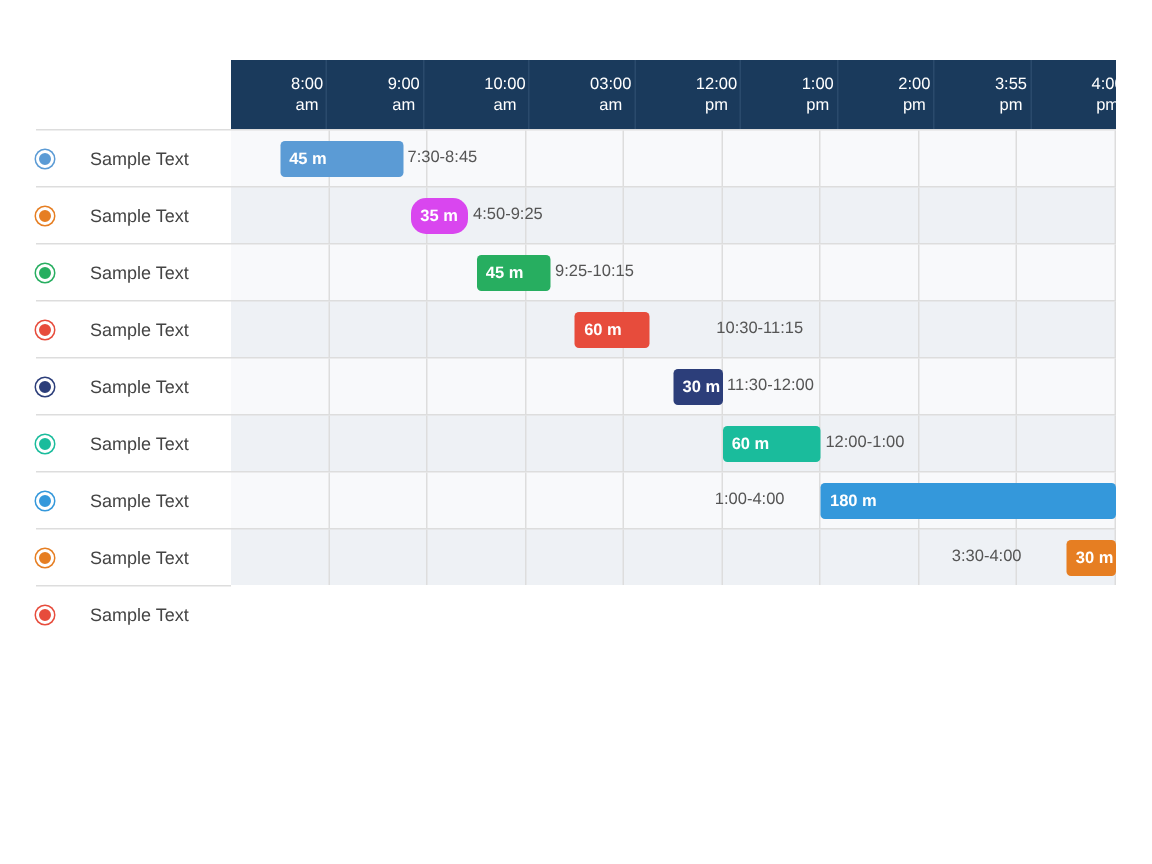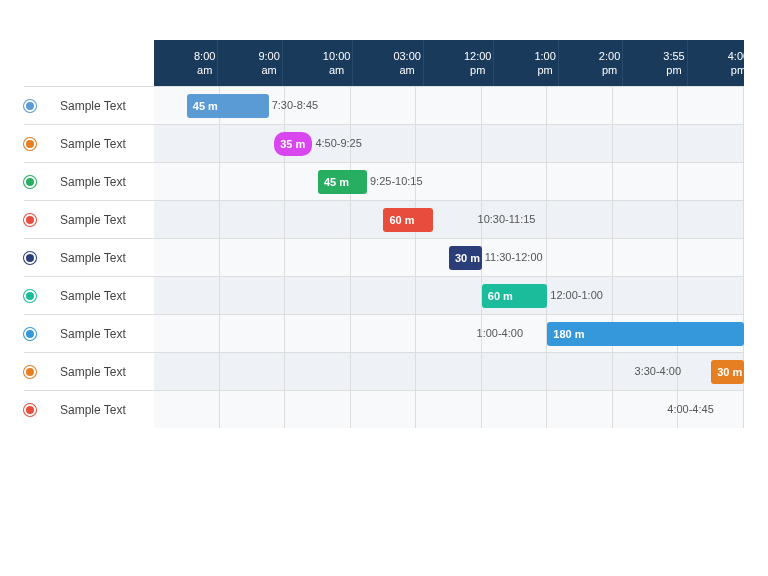--- a/index.html
+++ b/index.html
@@ -332,30 +332,16 @@
             <div class="grid-cell"></div>
             <div class="grid-cell"></div>
             <div class="grid-cell"></div>
             <div class="grid-cell"></div>
             <div class="grid-cell"></div>
             <div class="gantt-bar-container">
               <div class="gantt-bar" style="left: 94.4444%; width: 5.55556%; background: rgb(230, 126, 34);">30 m</div>
               <div class="time-label" style="left: 81.4444%;">3:30-4:00</div>
             </div>
           </div>
-          <div class="data-row" style="grid-template-columns: repeat(9, 1fr);">
-            <div class="grid-cell"></div>
-            <div class="grid-cell"></div>
-            <div class="grid-cell"></div>
-            <div class="grid-cell"></div>
-            <div class="grid-cell"></div>
-            <div class="grid-cell"></div>
-            <div class="grid-cell"></div>
-            <div class="grid-cell"></div>
-            <div class="grid-cell"></div>
-            <div class="gantt-bar-container">
-              <div class="time-label" style="left: 87%;">4:00-4:45</div>
-            </div>
-          </div>
         </div>
     </div>
   </div>
 </div>
 
 </body></html>

